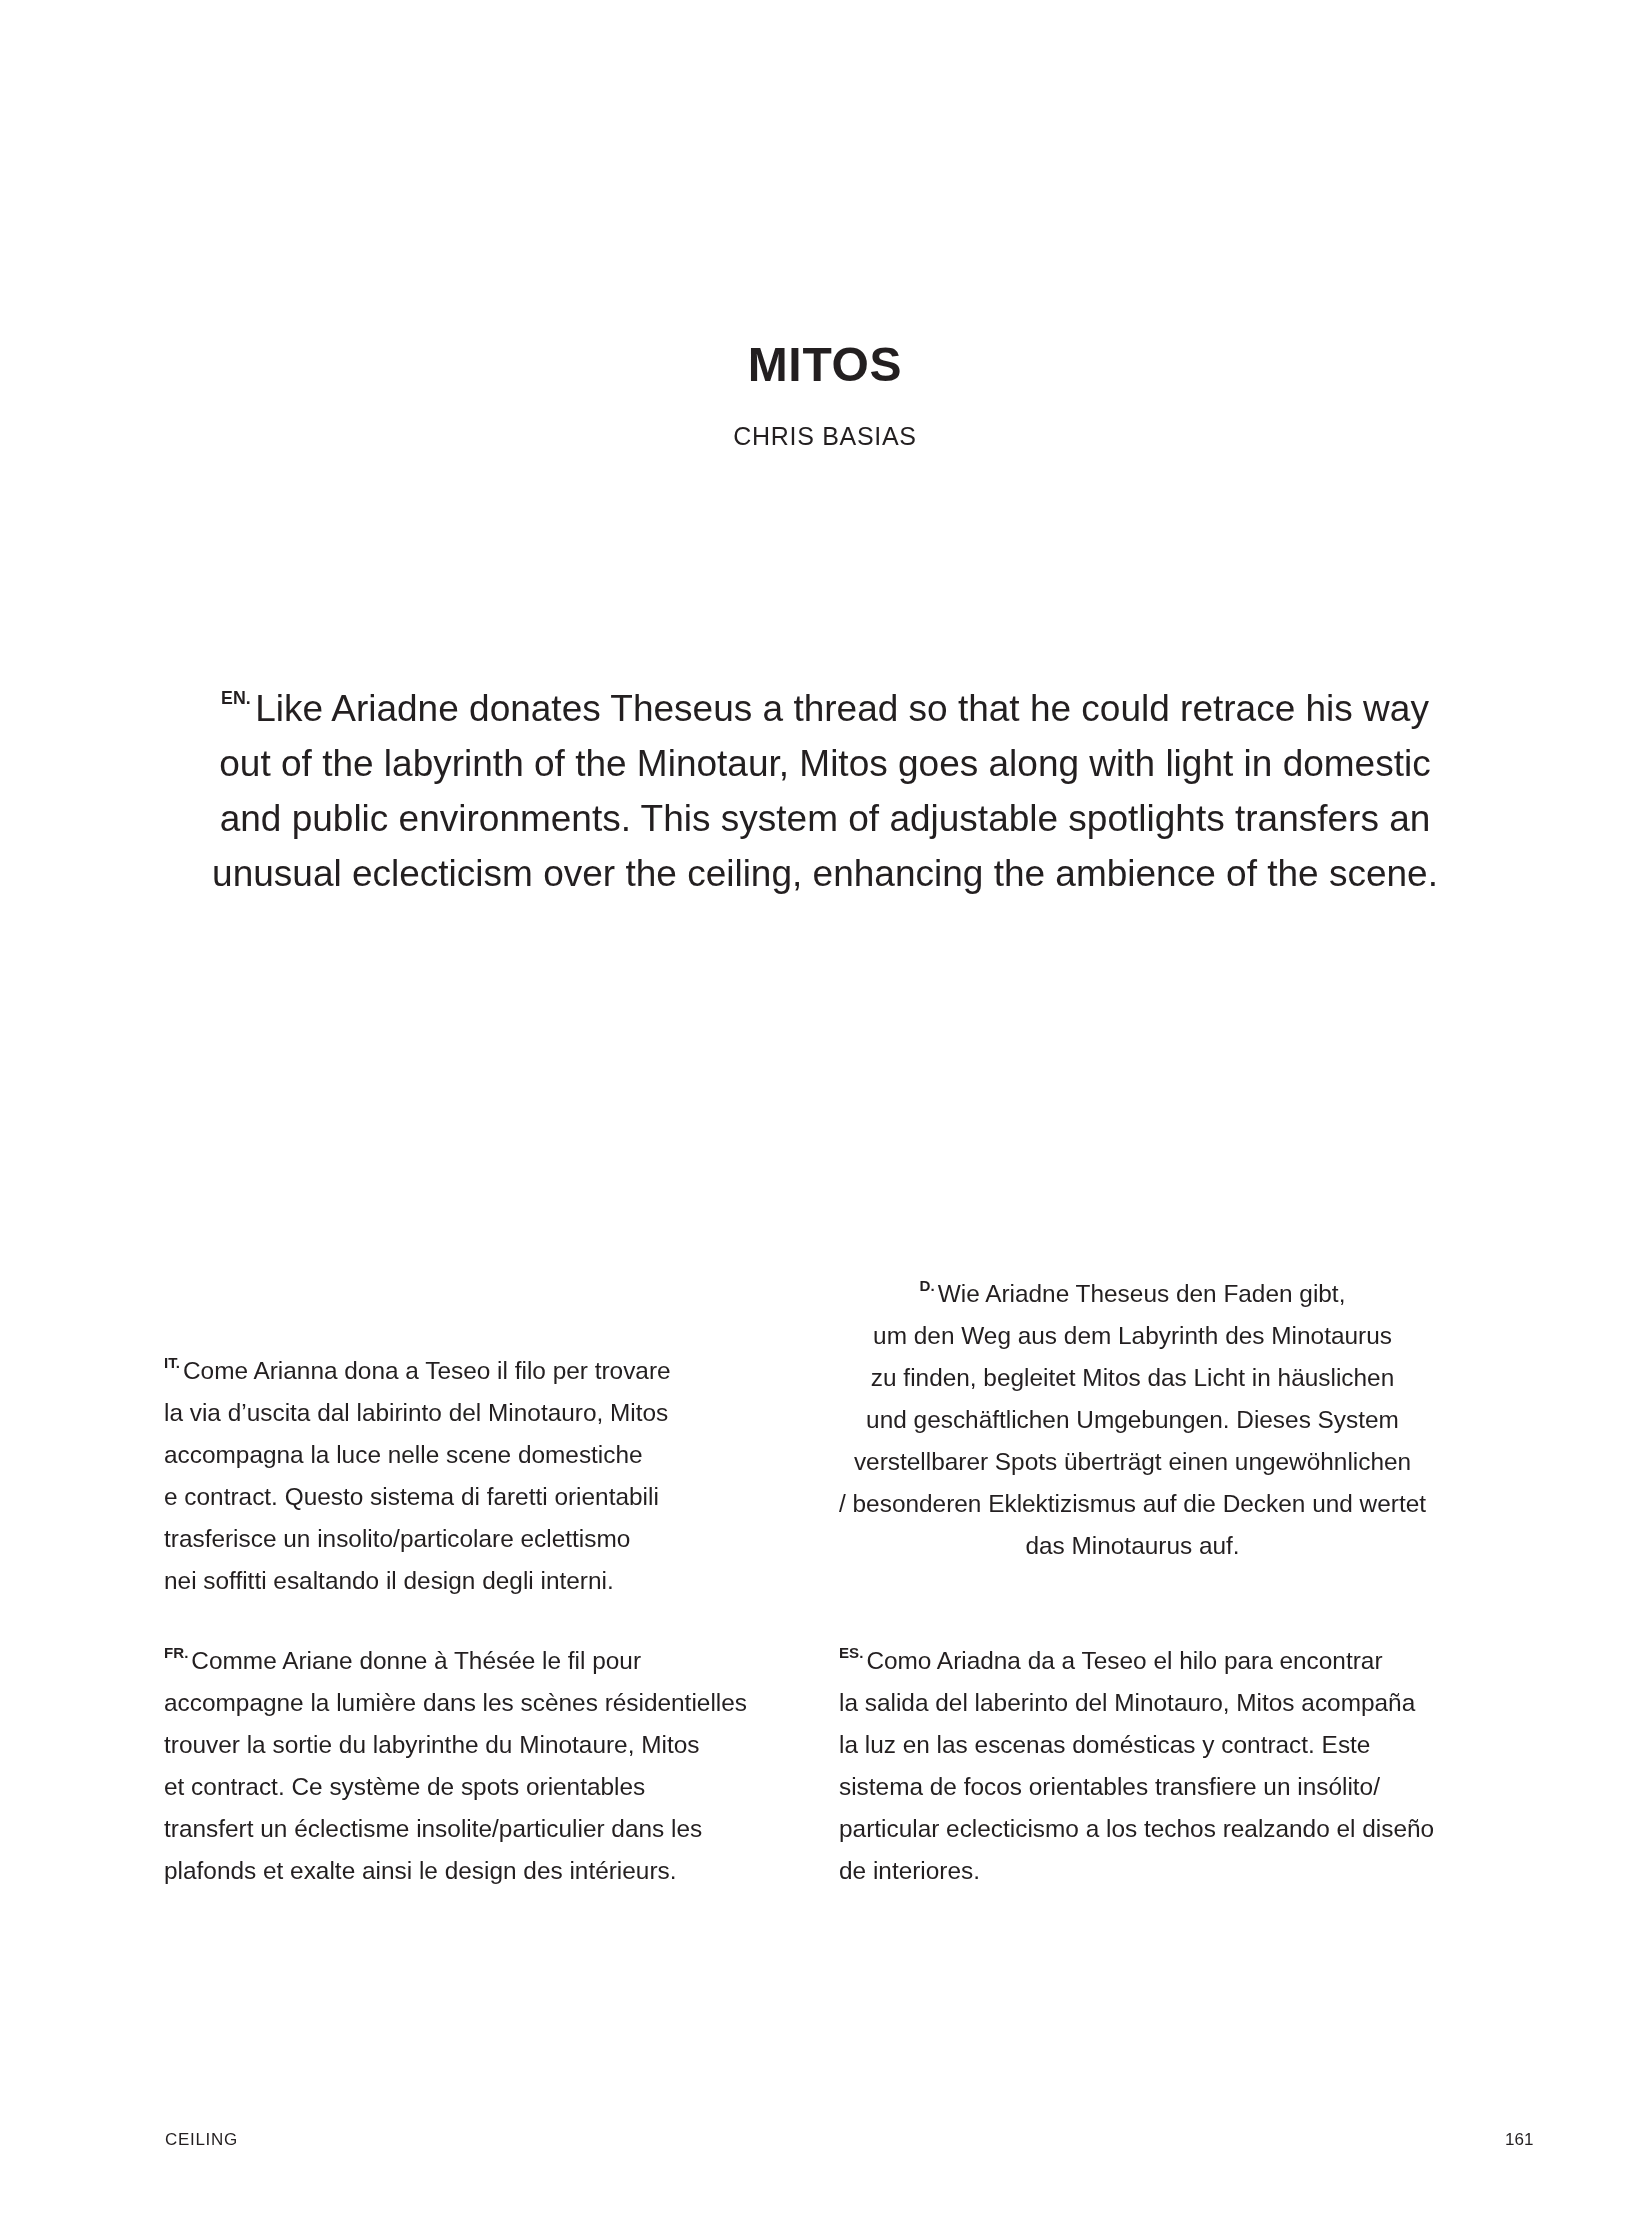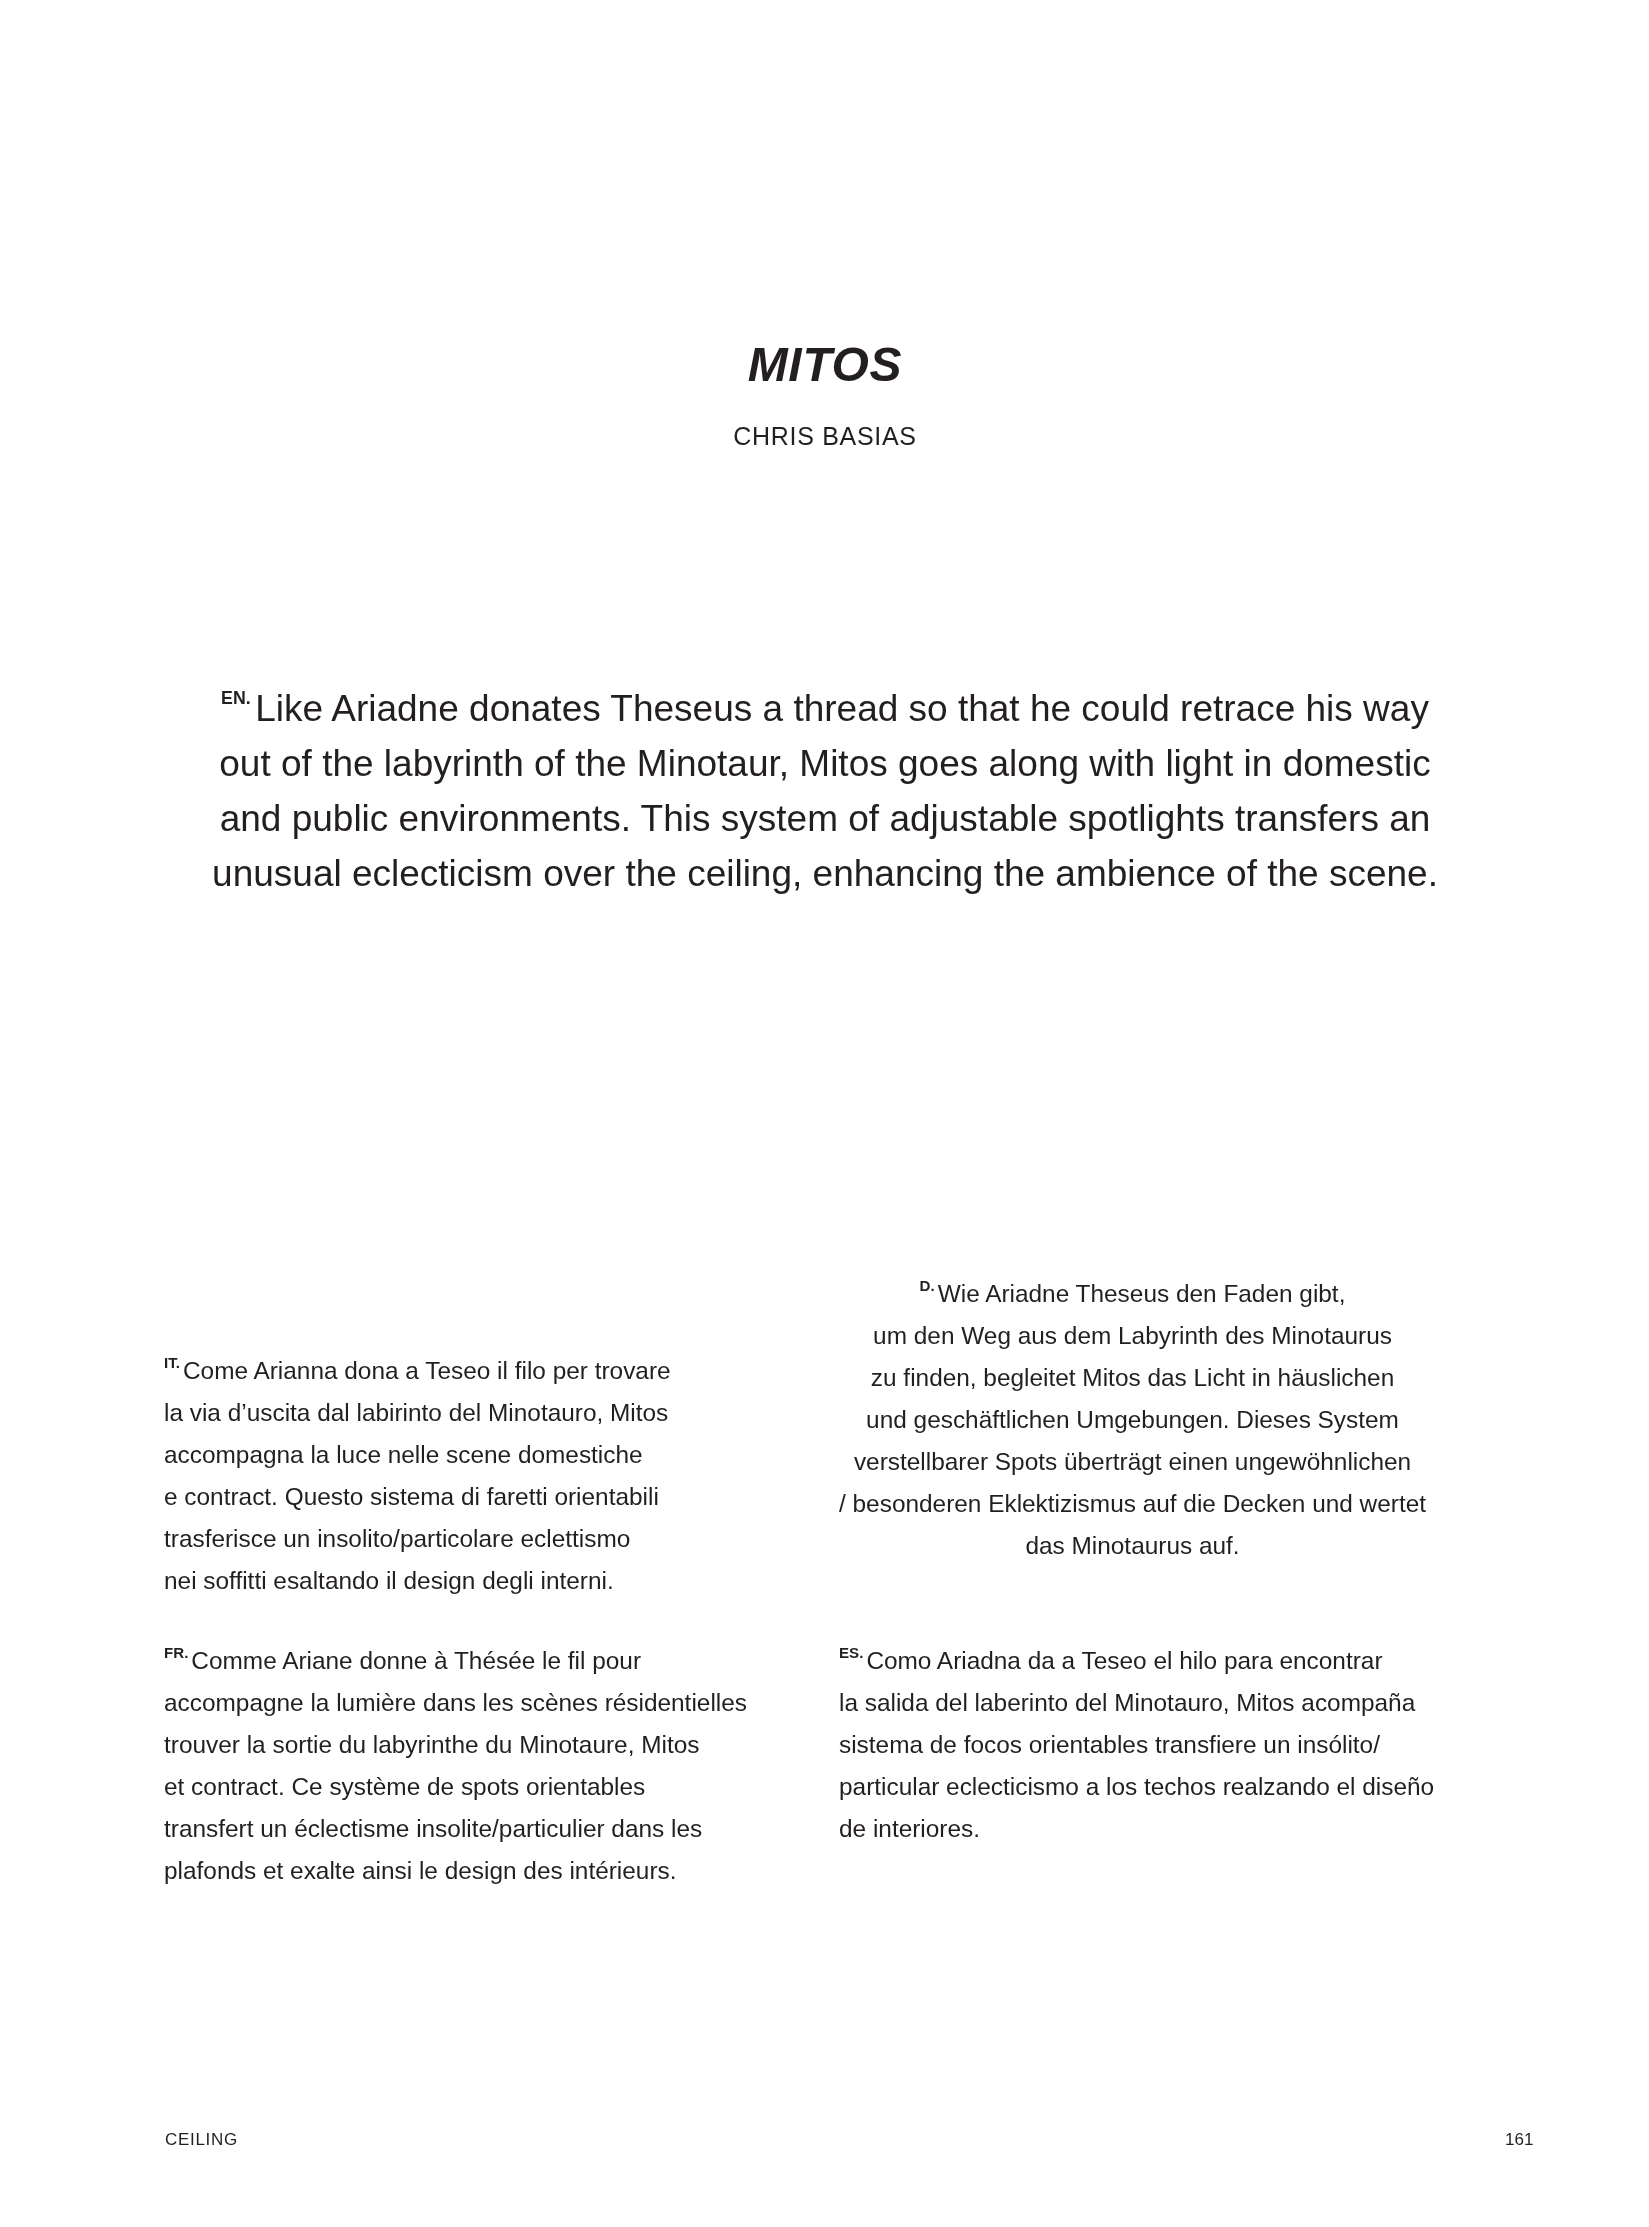--- a/index.html
+++ b/index.html
@@ -1,19 +1,19 @@
 <!DOCTYPE html>
 <html style="font-size:10.6px"><head>
 <meta charset="utf-8">
 <style>
   html, body { margin: 0; padding: 0; background: #ffffff; }
   body { width: 1650px; height: 2227px; position: relative; overflow: hidden;
          font-family: "Liberation Sans", "DejaVu Sans", sans-serif; color: #231f20; }
   .abs { position: absolute; }
-  .title { left: 0; width: 1650px; top: 335px; text-align: center; font-size: 48px; font-weight: bold; letter-spacing: 0.7px; line-height: 59px; margin: 0; font-style: italic; }
+  .title { left: 0; width: 1650px; top: 335px; text-align: center; font-size: 48px; font-weight: bold; letter-spacing: 0.7px; line-height: 59px; margin: 0; }
   .author { left: 0; width: 1650px; top: 420px; text-align: center; font-size: 25px; letter-spacing: 0.7px; line-height: 33px; margin: 0; }
   .en { left: 132px; width: 1386px; top: 671px; text-align: center; font-size: 37px; line-height: 55px; margin: 0; }
   .en .line { display: block; white-space: nowrap; }
   .tag { font-size: 0.48em; font-weight: bold; vertical-align: 0.95em; margin-right: 0.25em; letter-spacing: 0; }
   .col { font-size: 24.4px; line-height: 42px; margin: 0; }
   .col .line { display: block; white-space: nowrap; }
   .col .tag { font-size: 0.62em; vertical-align: 0.7em; margin-right: 0.2em; }
   .it { left: 164px; top: 1342px; }
   .fr { left: 164px; top: 1632px; }
   .de { left: 839px; top: 1265px; text-align: center; }
@@ -58,20 +58,21 @@
   <span class="line">accompagne la lumière dans les scènes résidentielles</span>
   <span class="line">trouver la sortie du labyrinthe du Minotaure, Mitos</span>
   <span class="line">et contract. Ce système de spots orientables</span>
   <span class="line">transfert un éclectisme insolite/particulier dans les</span>
   <span class="line">plafonds et exalte ainsi le design des intérieurs.</span>
 </p>
 
 <p class="abs col es">
   <span class="line"><span class="tag">ES.</span><span>Como Ariadna da a Teseo el hilo para encontrar</span></span>
   <span class="line">la salida del laberinto del Minotauro, Mitos acompaña</span>
+  <span class="line">la luz en las escenas domésticas y contract. Este</span>
   <span class="line">sistema de focos orientables transfiere un insólito/</span>
   <span class="line">particular eclecticismo a los techos realzando el diseño</span>
   <span class="line">de interiores.</span>
 </p>
 
 <div class="abs footer-left">CEILING</div>
 <div class="abs footer-right">161</div>
 
 
 </body></html>

